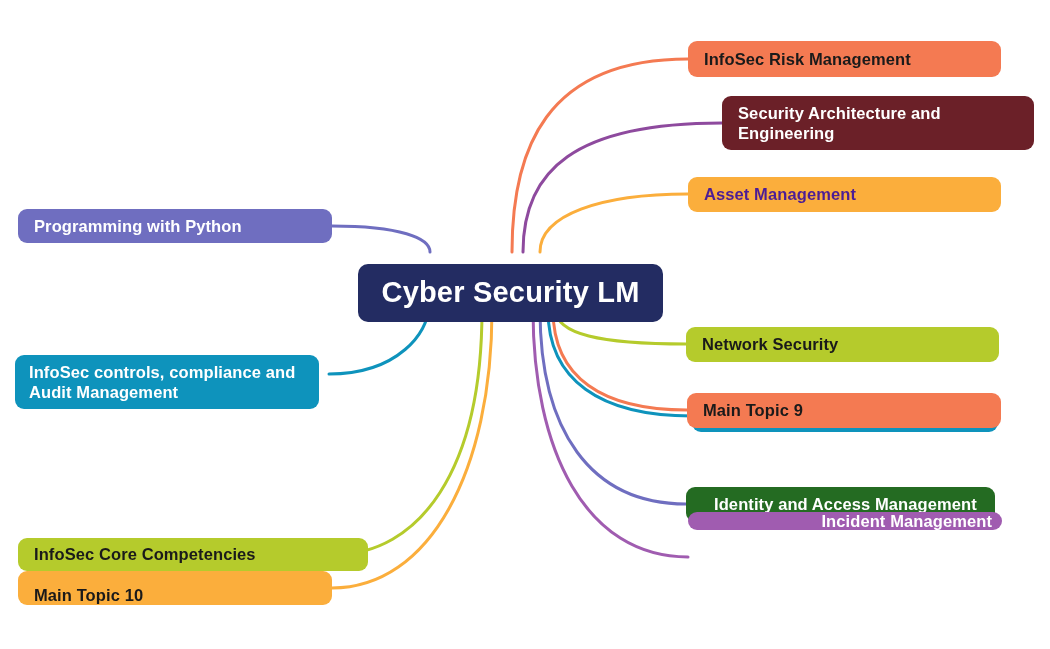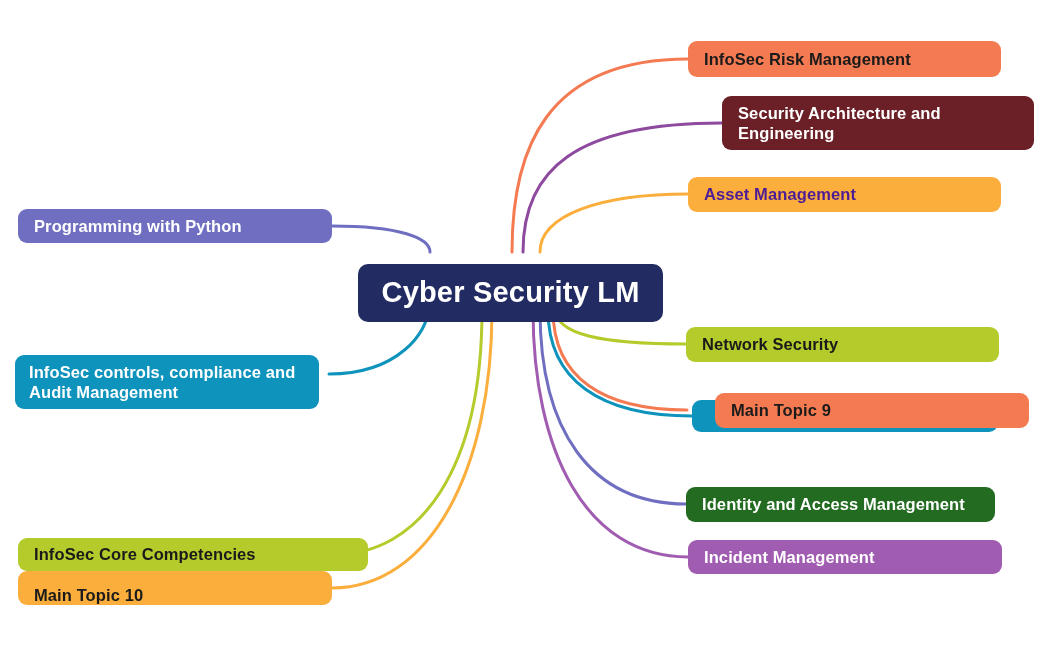--- a/index.html
+++ b/index.html
@@ -86,27 +86,27 @@
       </div>
       <div class="node topic-node" style="left: 688px; top: 177px; width: 313px; height: 35px; background: rgb(251, 174, 60); color: #4c1d95; padding-left: 16px; padding-right: 10px;">
         <span class="node-label">Asset Management</span>
       </div>
       <div class="node topic-node" style="left: 686px; top: 327px; width: 313px; height: 35px; background: rgb(181, 203, 44); color: rgb(26, 26, 26); padding-left: 16px; padding-right: 10px; align-items: center;">
         <span class="node-label">Network Security</span>
       </div>
       <div class="node topic-node" style="left: 692px; top: 400px; width: 306px; height: 32px; background: rgb(14, 147, 188); color: rgb(255, 255, 255); padding-left: 16px; padding-right: 10px;">
         <span class="node-label"></span>
       </div>
-      <div class="node topic-node" style="left: 687px; top: 393px; width: 314px; height: 35px; background: rgb(244, 122, 82); color: rgb(26, 26, 26); padding-left: 16px; padding-right: 10px; margin-left: 28px;">
+      <div class="node topic-node" style="left: 687px; top: 393px; width: 314px; height: 35px; background: rgb(244, 122, 82); color: rgb(26, 26, 26); padding-left: 16px; padding-right: 10px;">
         <span class="node-label">Main Topic 9</span>
       </div>
-      <div class="node topic-node" style="left: 686px; top: 487px; width: 309px; height: 35px; background: rgb(36, 107, 34); color: rgb(255, 255, 255); padding-left: 16px; padding-right: 10px;">
+      <div class="node topic-node" style="left: 686px; top: 487px; width: 309px; height: 35px; background: rgb(36, 107, 34); color: rgb(255, 255, 255); padding-left: 28px; padding-right: 10px;">
         <span class="node-label">Identity and Access Management</span>
       </div>
-      <div class="node topic-node" style="left: 688px; top: 540px; width: 314px; height: 34px; background: rgb(160, 92, 176); color: rgb(255, 255, 255); padding-left: 16px; padding-right: 10px;">
+      <div class="node topic-node" style="left: 688px; top: 512px; width: 314px; height: 18px; background: rgb(160, 92, 176); color: rgb(255, 255, 255); padding-left: 16px; padding-right: 10px; text-align: right;">
         <span class="node-label">Incident Management</span>
       </div>
       <div class="node topic-node" style="left: 18px; top: 209px; width: 314px; height: 34px; background: rgb(111, 110, 192); color: rgb(255, 255, 255); padding-left: 16px; padding-right: 16px;">
         <span class="node-label">Programming with Python</span>
       </div>
       <div class="node topic-node" style="left: 15px; top: 347px; width: 304px; height: 54px; background: rgb(14, 147, 188); color: rgb(255, 255, 255); padding-left: 14px; padding-right: 10px; margin-top: 8px;">
         <span class="node-label">InfoSec controls, compliance and
 Audit Management</span>
       </div>
       <div class="node topic-node" style="left: 18px; top: 538px; width: 350px; height: 33px; background: rgb(181, 203, 44); color: rgb(26, 26, 26); padding-left: 16px; padding-right: 10px;">

